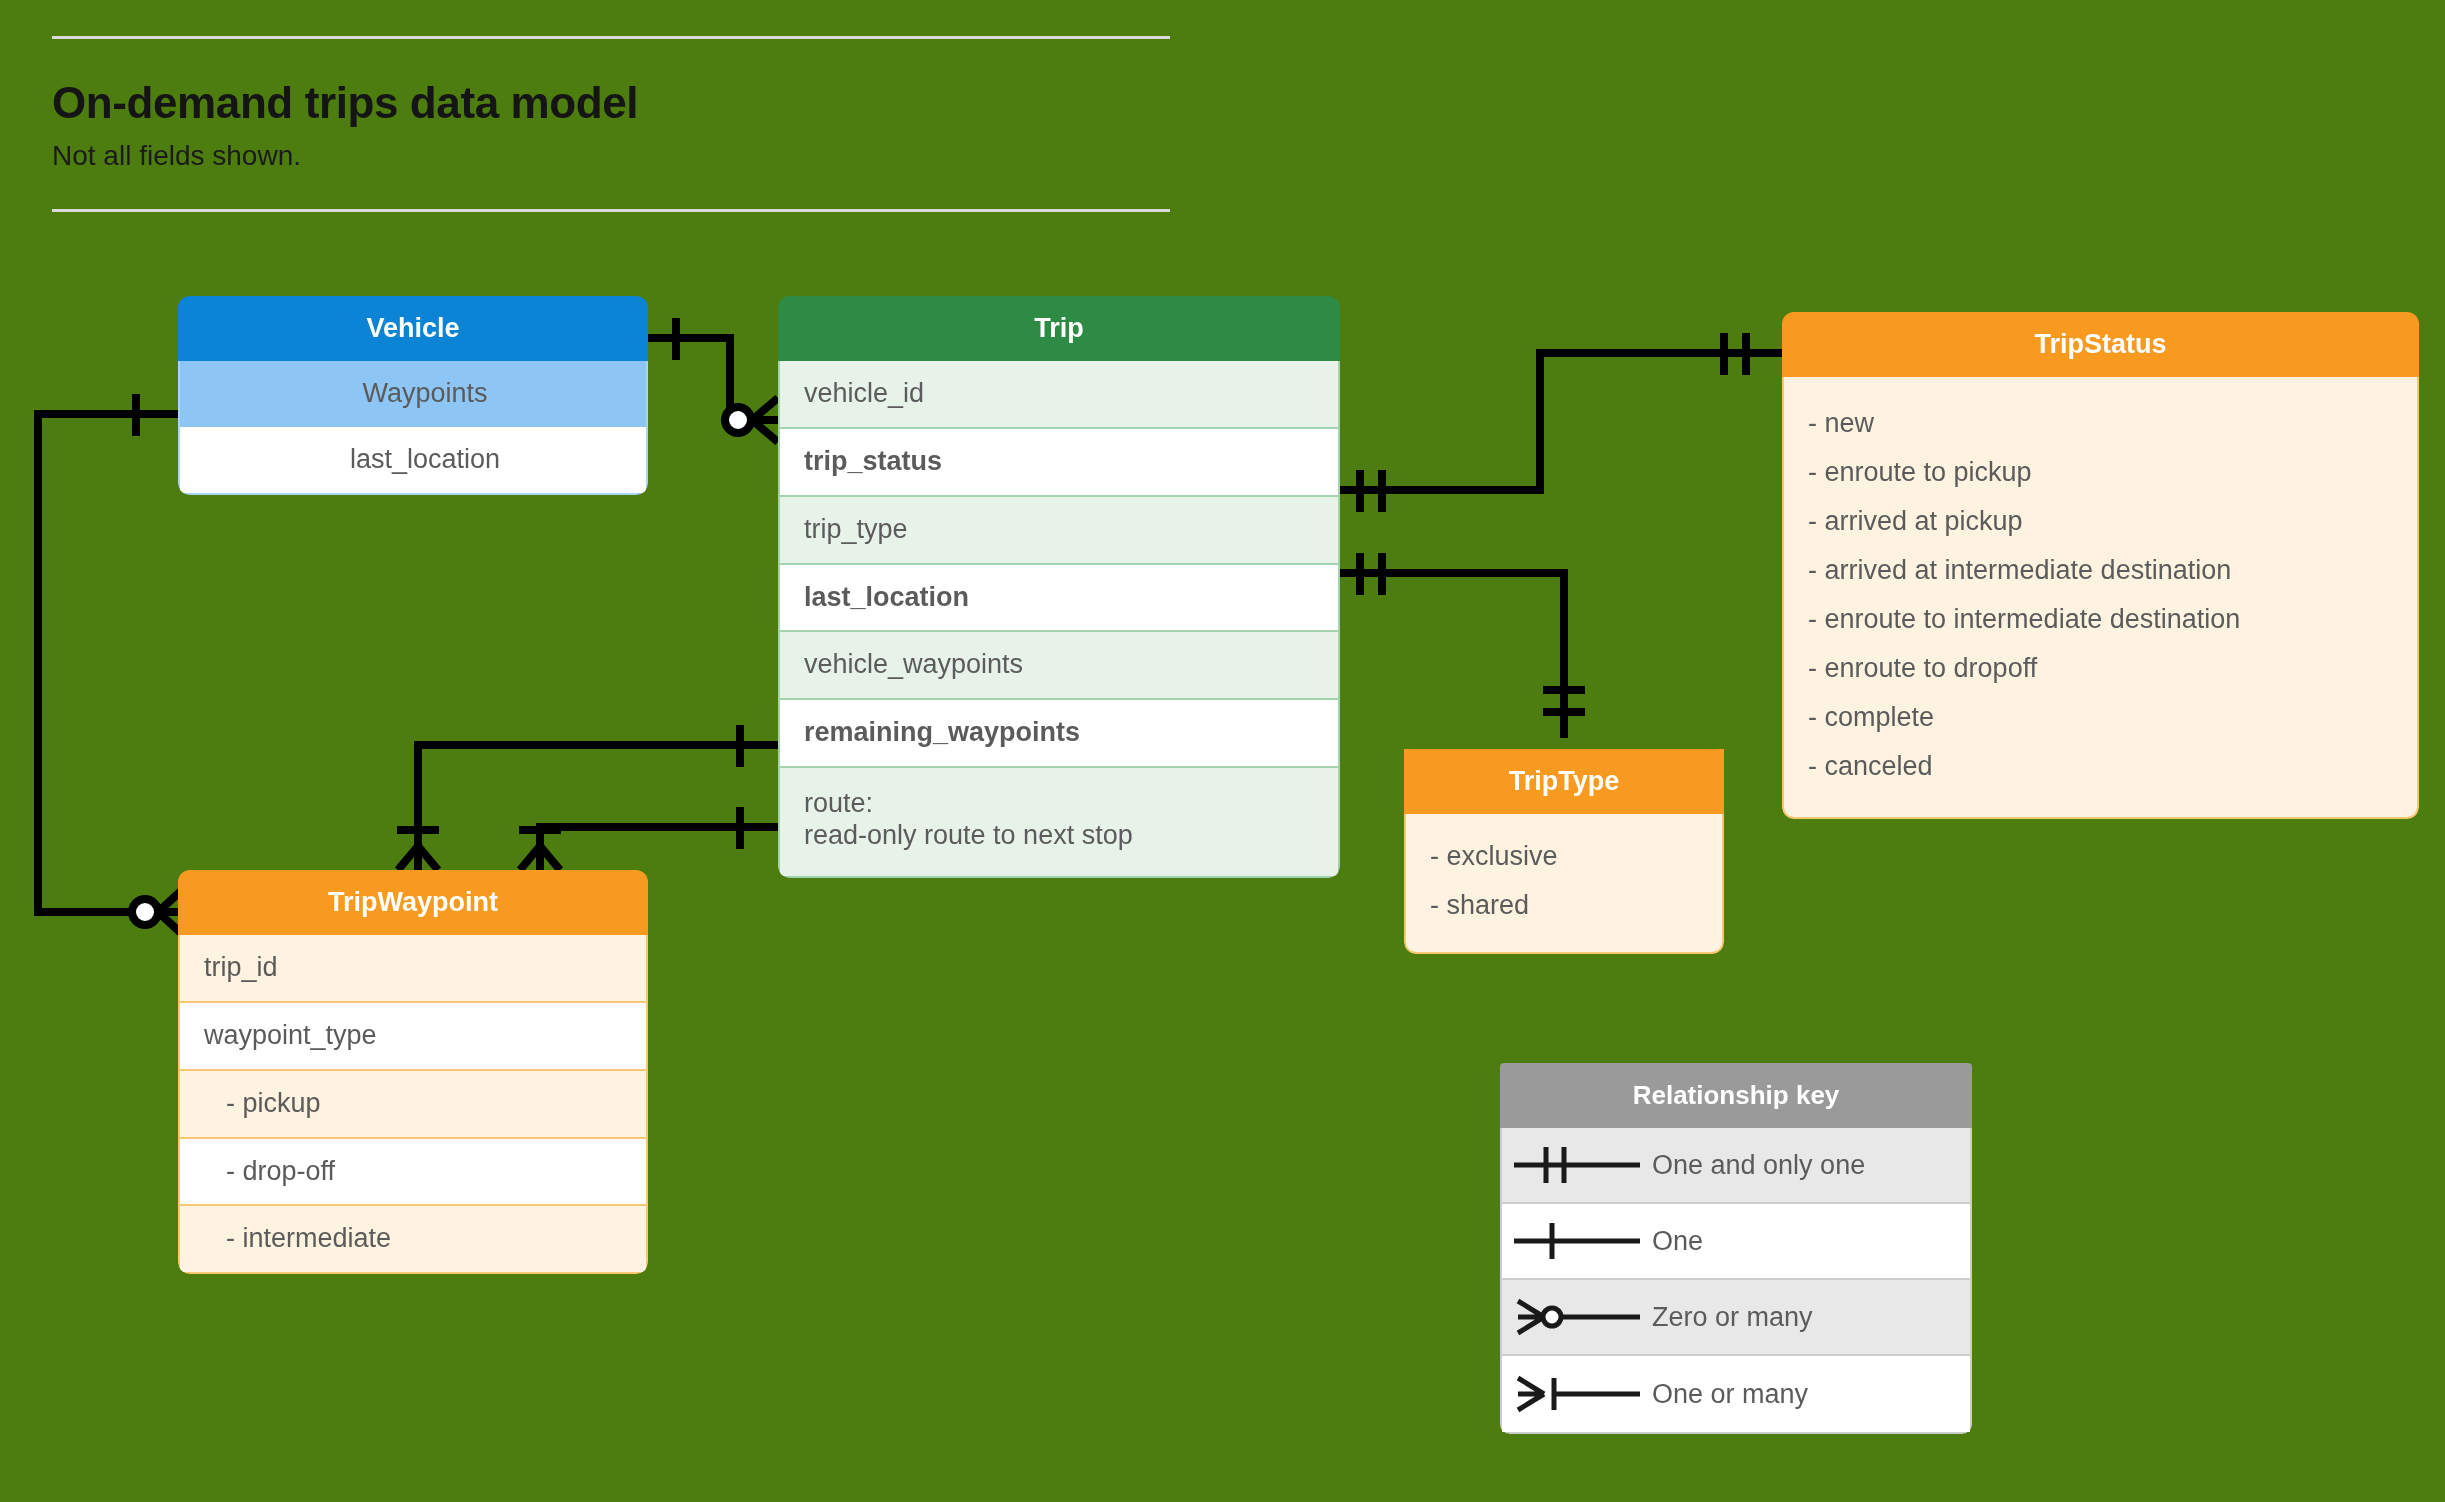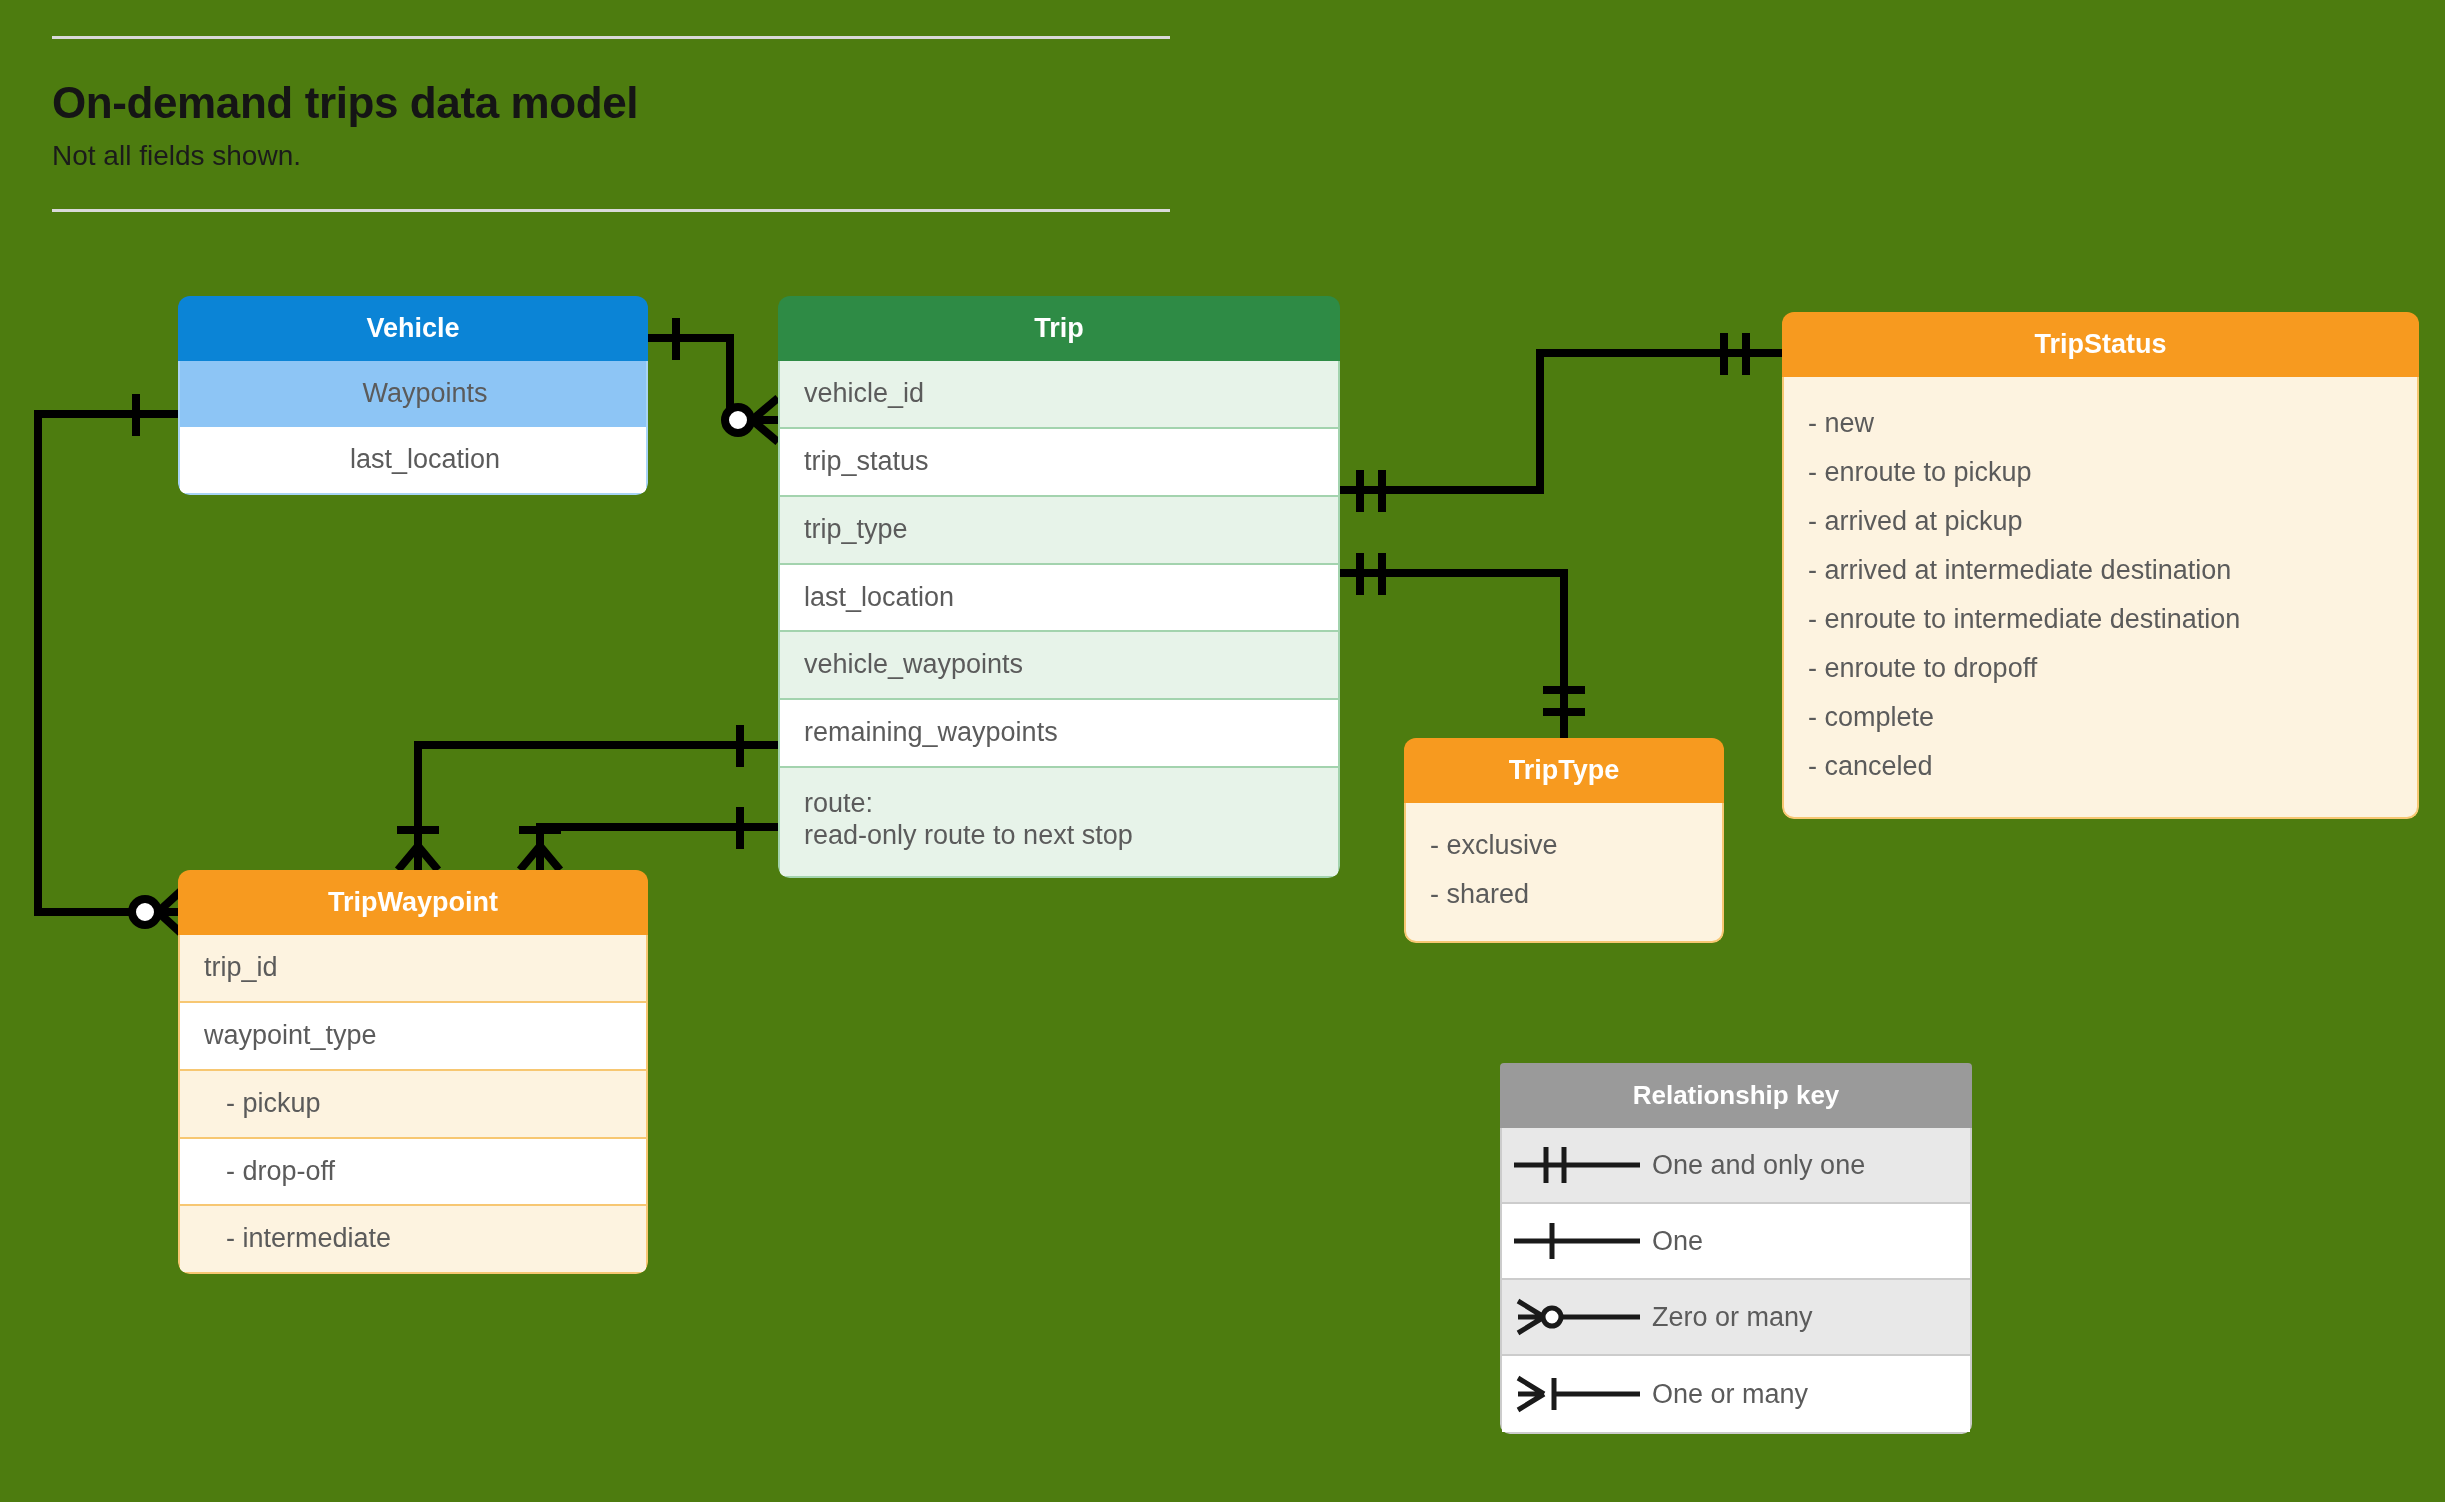--- a/index.html
+++ b/index.html
@@ -94,33 +94,33 @@
   #ent-vehicle .row.b { background: #ffffff; }
 
   
   #ent-trip { left: 778px; top: 296px; width: 562px; }
   #ent-trip .entity-title { background: #2e8b45; }
   #ent-trip .entity-body { border: 2px solid #a3d3ae; border-top: none;
       border-bottom-left-radius: 12px; border-bottom-right-radius: 12px; }
   #ent-trip .row { border-bottom: 2px solid #a3d3ae; }
   #ent-trip .row:last-child { border-bottom: none; }
   #ent-trip .row.a { background: #e7f3e9; }
-  #ent-trip .row.b { background: #ffffff; }
+  #ent-trip .row.b { background: #ffffff; font-weight: bold; }
 
   
   #ent-tripstatus { left: 1782px; top: 312px; width: 637px; }
   #ent-tripstatus .entity-title { background: #f79a1f; }
   #ent-tripstatus .entity-body { background: #fdf3e0; border: 2px solid #f7c772;
       border-top: none; border-bottom-left-radius: 12px; border-bottom-right-radius: 12px;
       padding: 22px 0 26px 0; }
   #ent-tripstatus .enum-line { font-size: 27px; color: #5b5b5b; padding: 9px 0 9px 24px; }
 
   
   #ent-triptype { left: 1404px; top: 738px; width: 320px; }
-  #ent-triptype .entity-title { background: #f79a1f; }
+  #ent-triptype .entity-title { background: #f79a1f; margin-top: 11px; }
   #ent-triptype .entity-body { background: #fdf3e0; border: 2px solid #f7c772;
       border-top: none; border-bottom-left-radius: 12px; border-bottom-right-radius: 12px;
       padding: 18px 0 22px 0; }
   #ent-triptype .enum-line { font-size: 27px; color: #5b5b5b; padding: 9px 0 9px 24px; }
 
   
   #ent-tripwaypoint { left: 178px; top: 870px; width: 470px; }
   #ent-tripwaypoint .entity-title { background: #f79a1f; }
   #ent-tripwaypoint .entity-body { border: 2px solid #f7c772; border-top: none;
       border-bottom-left-radius: 12px; border-bottom-right-radius: 12px; }

